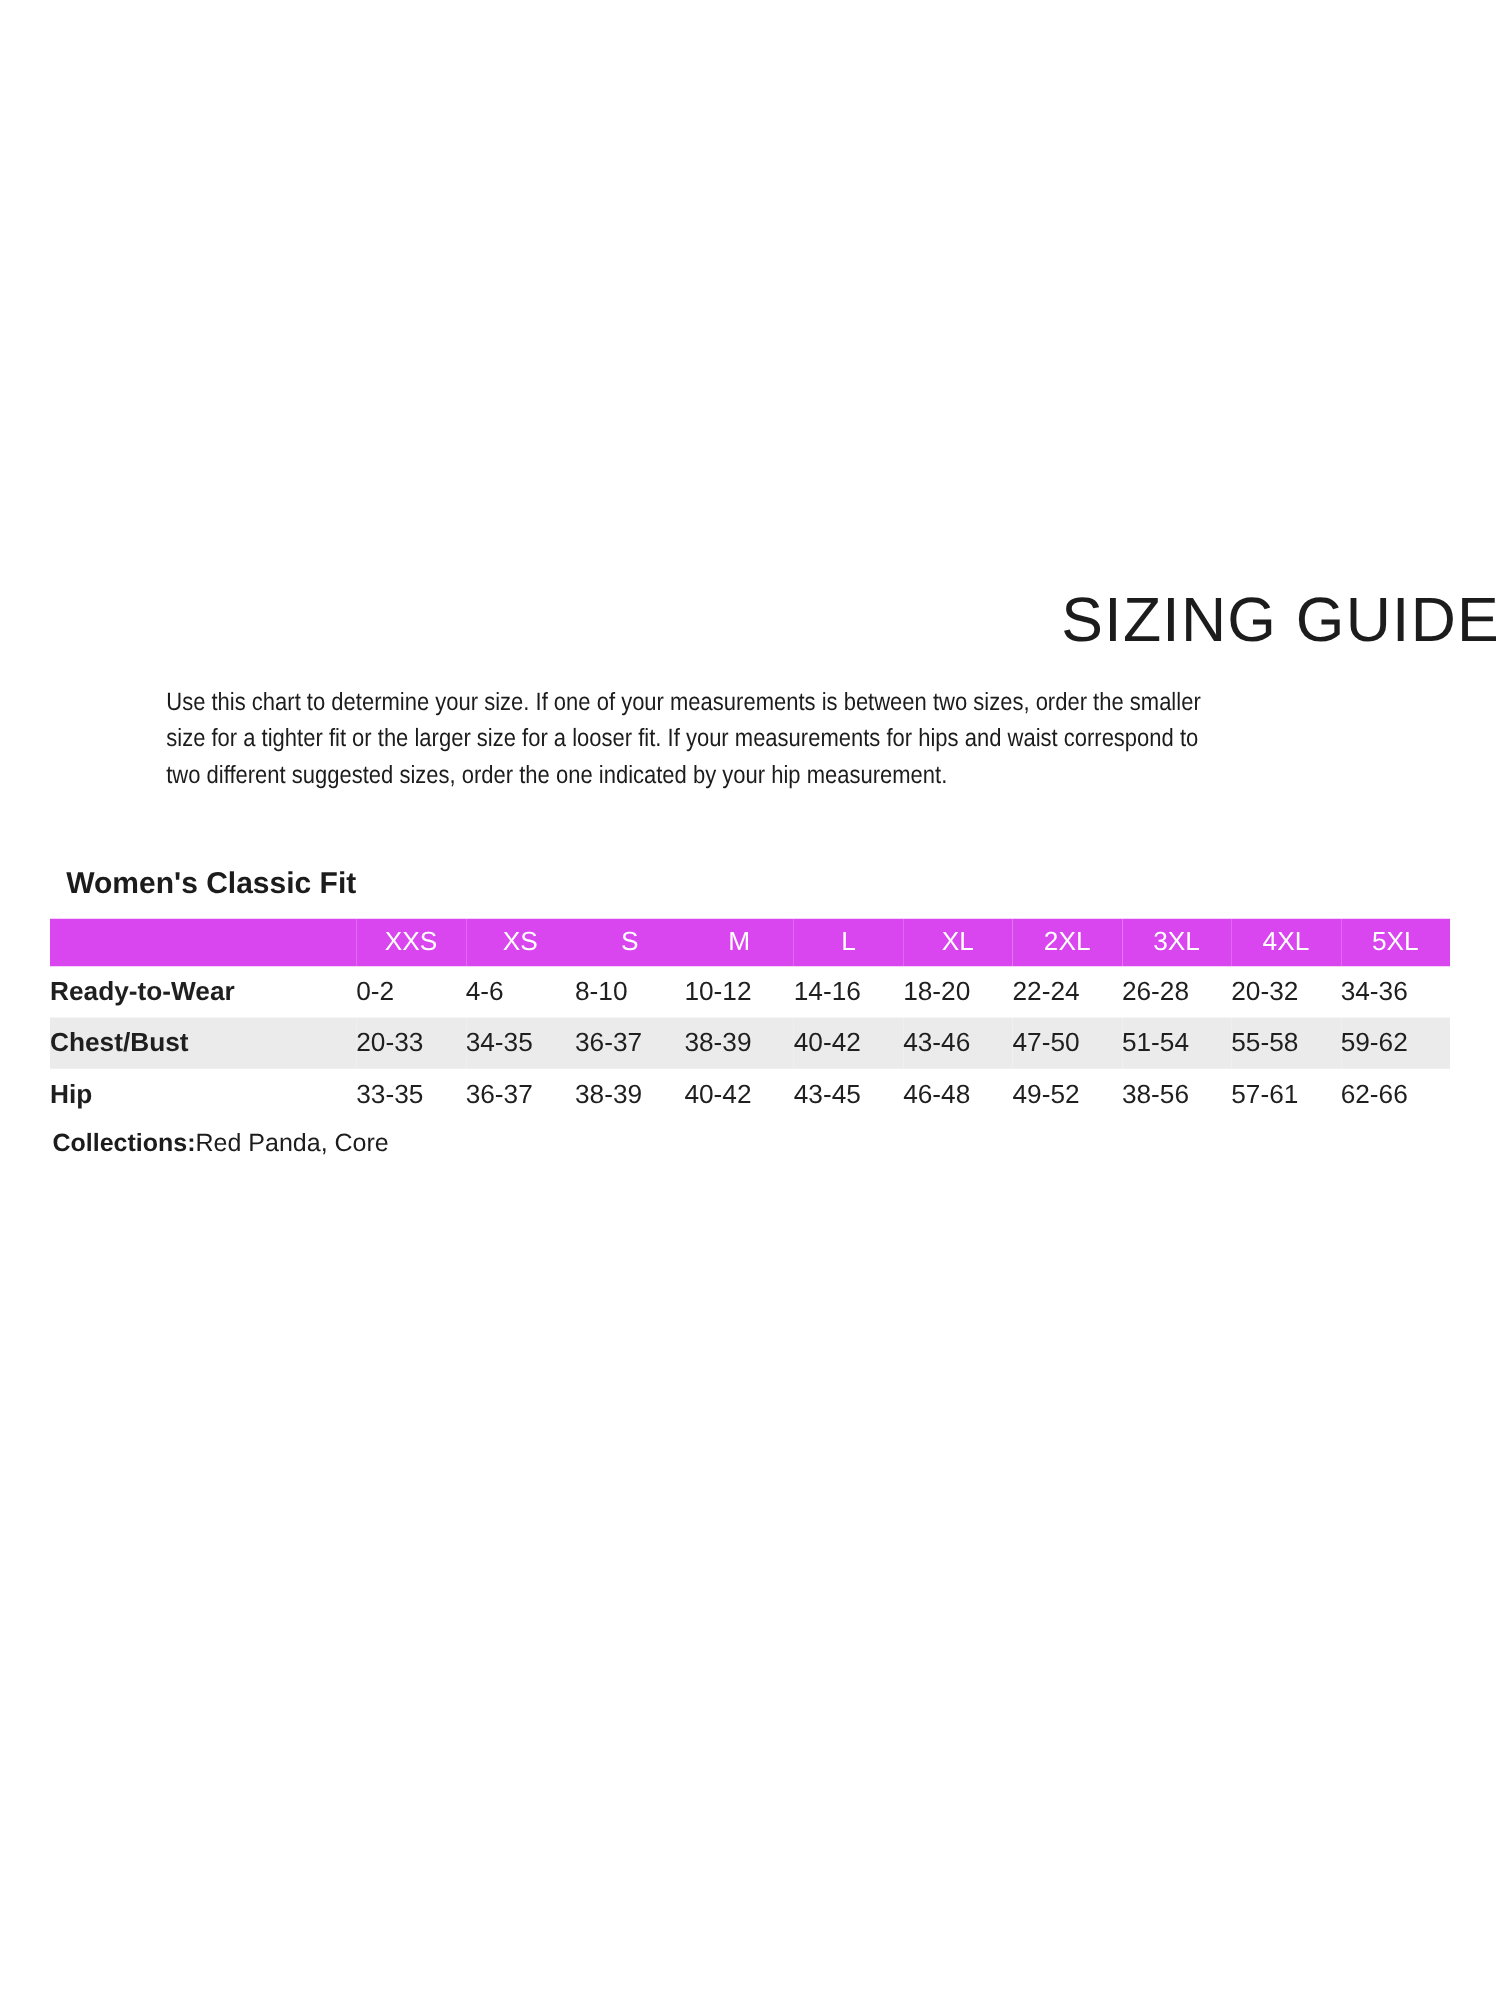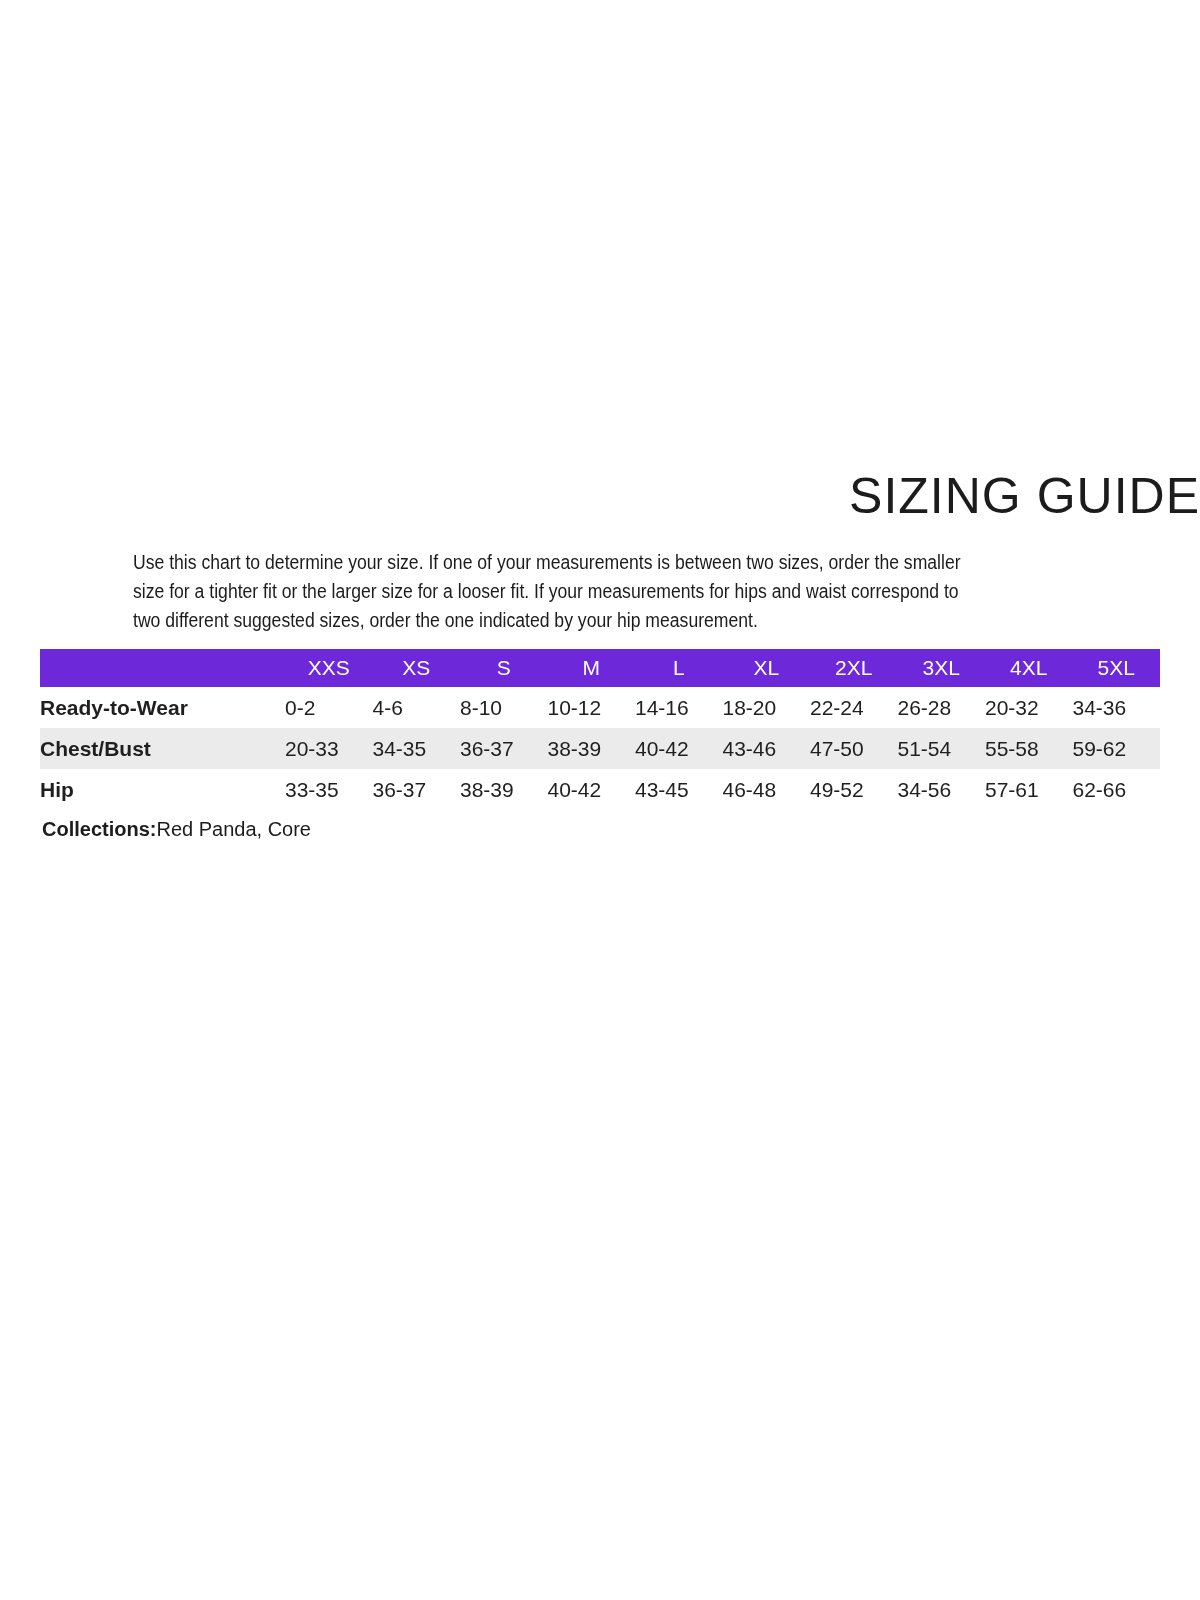--- a/index.html
+++ b/index.html
@@ -43,21 +43,21 @@
 
   table.size-table {
     margin: 14px 0 0 40px;
     width: 1120px;
     border-collapse: collapse;
     table-layout: fixed;
     font-size: 21px;
   }
   col.c-label { width: 245px; }
   table.size-table thead th {
-    background: #6d28d9;
+    background: #d946ef;
     color: #ffffff;
     font-weight: 400;
     height: 38px;
     text-align: center;
     vertical-align: middle;
   }
   table.size-table tbody th,
   table.size-table tbody td {
     height: 41px;
     text-align: left;
@@ -82,20 +82,21 @@
 <div class="page">
 
   <h1 class="title">SIZING GUIDE</h1>
 
   <div class="intro">
     <div class="intro-line">Use this chart to determine your size. If one of your measurements is between two sizes, order the smaller</div>
     <div class="intro-line">size for a tighter fit or the larger size for a looser fit. If your measurements for hips and waist correspond to</div>
     <div class="intro-line">two different suggested sizes, order the one indicated by your hip measurement.</div>
   </div>
 
+  <h2 class="section-heading">Women's Classic Fit</h2>
 
   <table class="size-table">
     <colgroup>
       <col class="c-label">
       <col span="10">
     </colgroup>
     <thead>
       <tr>
         <th></th>
         <th>XXS</th>
@@ -139,21 +140,21 @@
       </tr>
       <tr>
         <th>Hip</th>
         <td>33-35</td>
         <td>36-37</td>
         <td>38-39</td>
         <td>40-42</td>
         <td>43-45</td>
         <td>46-48</td>
         <td>49-52</td>
-        <td>34-56</td>
+        <td>38-56</td>
         <td>57-61</td>
         <td>62-66</td>
       </tr>
     </tbody>
   </table>
 
   <p class="collections">
     <span class="collections-label">Collections:</span><span class="collections-value">Red Panda, Core</span>
   </p>
 

